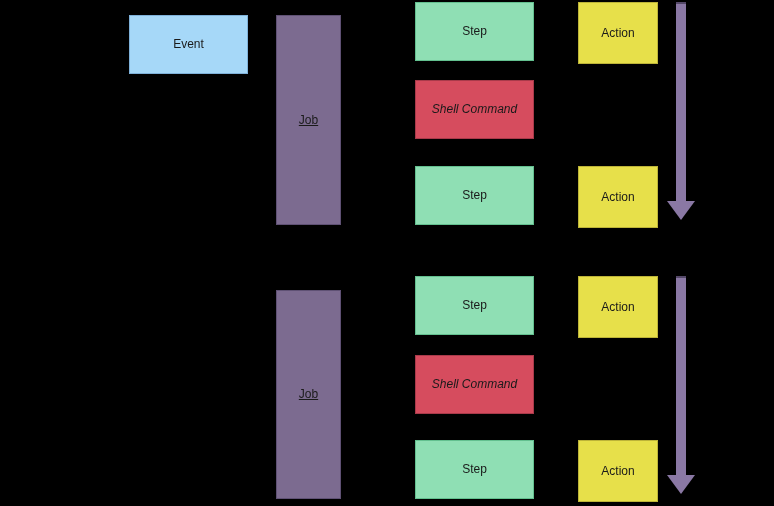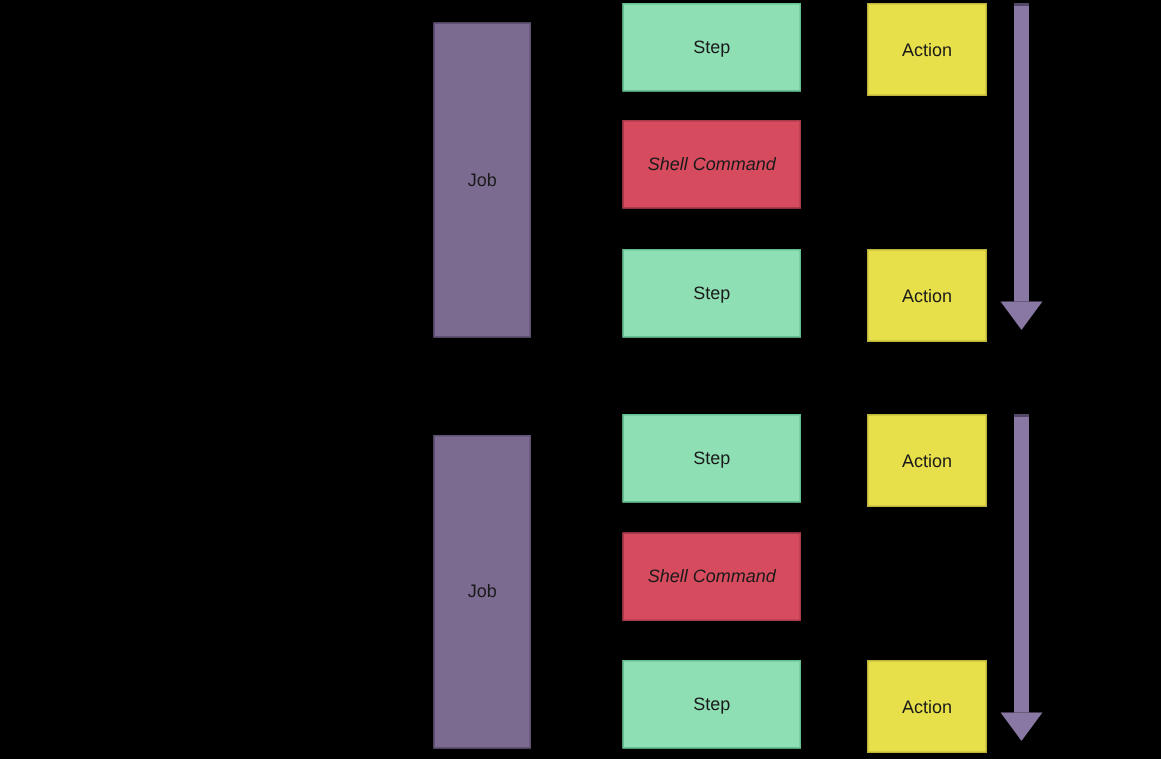--- a/index.html
+++ b/index.html
@@ -27,23 +27,24 @@
     line-height: 1.2;
   }
   .node .label { padding: 0 4px; }
 
   .event-node {
     left: 129px; top: 15px; width: 119px; height: 59px;
     background: var(--event-fill, #a6d8f8);
     border: 1px solid var(--event-stroke, #7fb1d9);
   }
   .job-node {
-    left: 289px; width: 65px;
+    left: 276px; width: 65px;
     background: var(--job-fill, #7c6b90);
     border: 1px solid var(--job-stroke, #5f5174);
+    text-decoration: underline;
   }
   .job-1 { top: 15px;  height: 210px; }
   .job-2 { top: 290px; height: 209px; }
 
   .step-node, .shell-node {
     left: 415px; width: 119px; height: 59px;
   }
   .step-node {
     background: var(--step-fill, #8fdfb4);
     border: 1px solid var(--step-stroke, #63c08f);
@@ -90,20 +91,23 @@
     border-left: 14px solid transparent;
     border-right: 14px solid transparent;
     border-top: 19px solid var(--arrow-fill, #8a78a4);
   }
 </style>
 </head>
 <body>
 
 <div id="stage">
 
+  <div class="node event-node">
+    <span class="label">Event</span>
+  </div>
 
   <div class="node job-node job-1">
     <span class="label">Job</span>
   </div>
   <div class="node step-node row-1a">
     <span class="label">Step</span>
   </div>
   <div class="node shell-node row-1b">
     <span class="label">Shell Command</span>
   </div>

